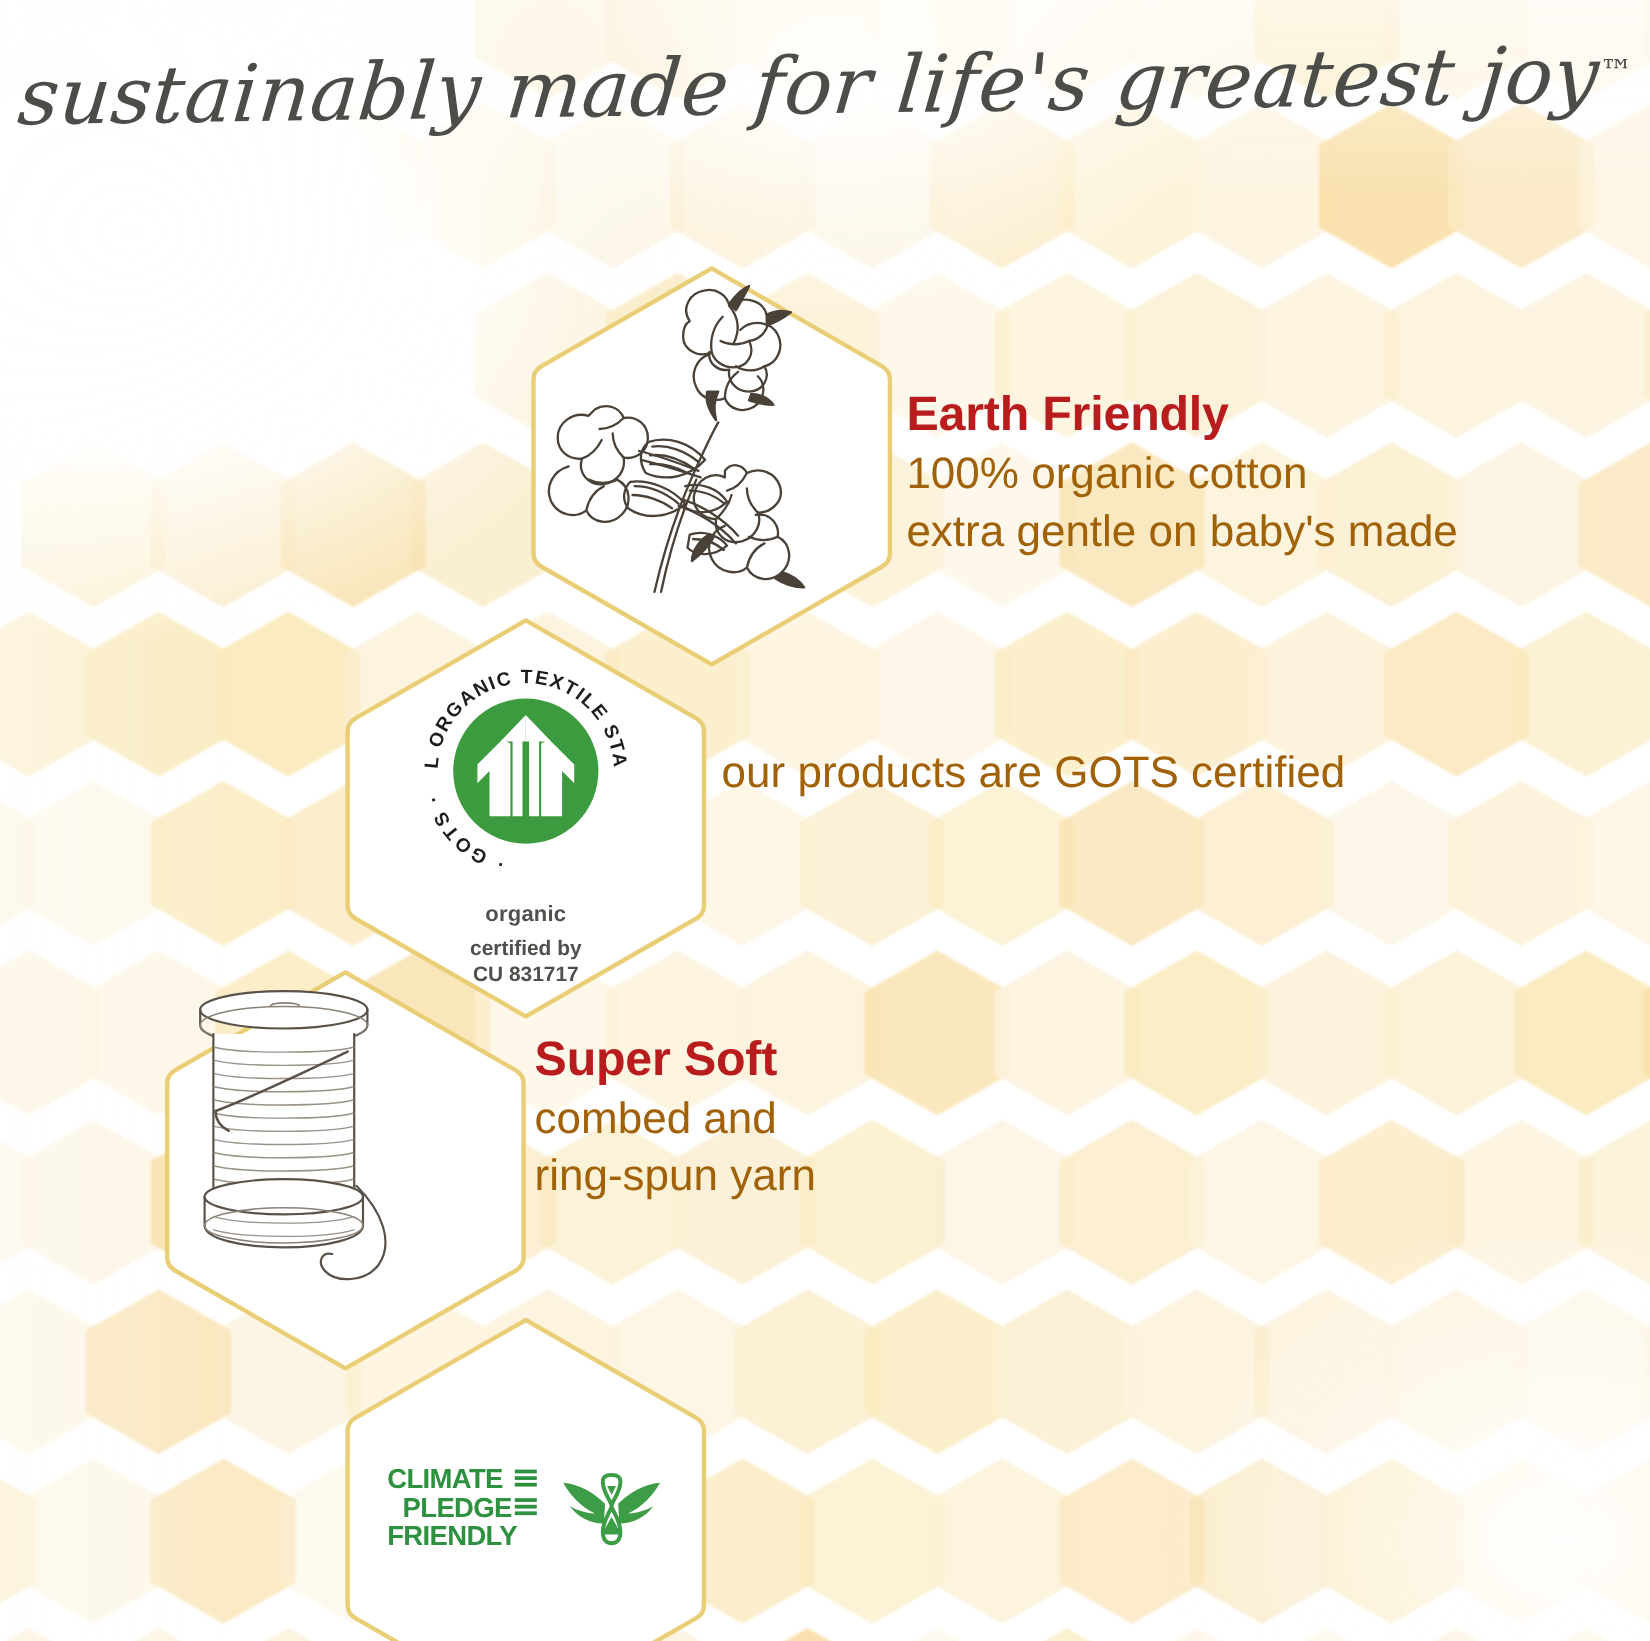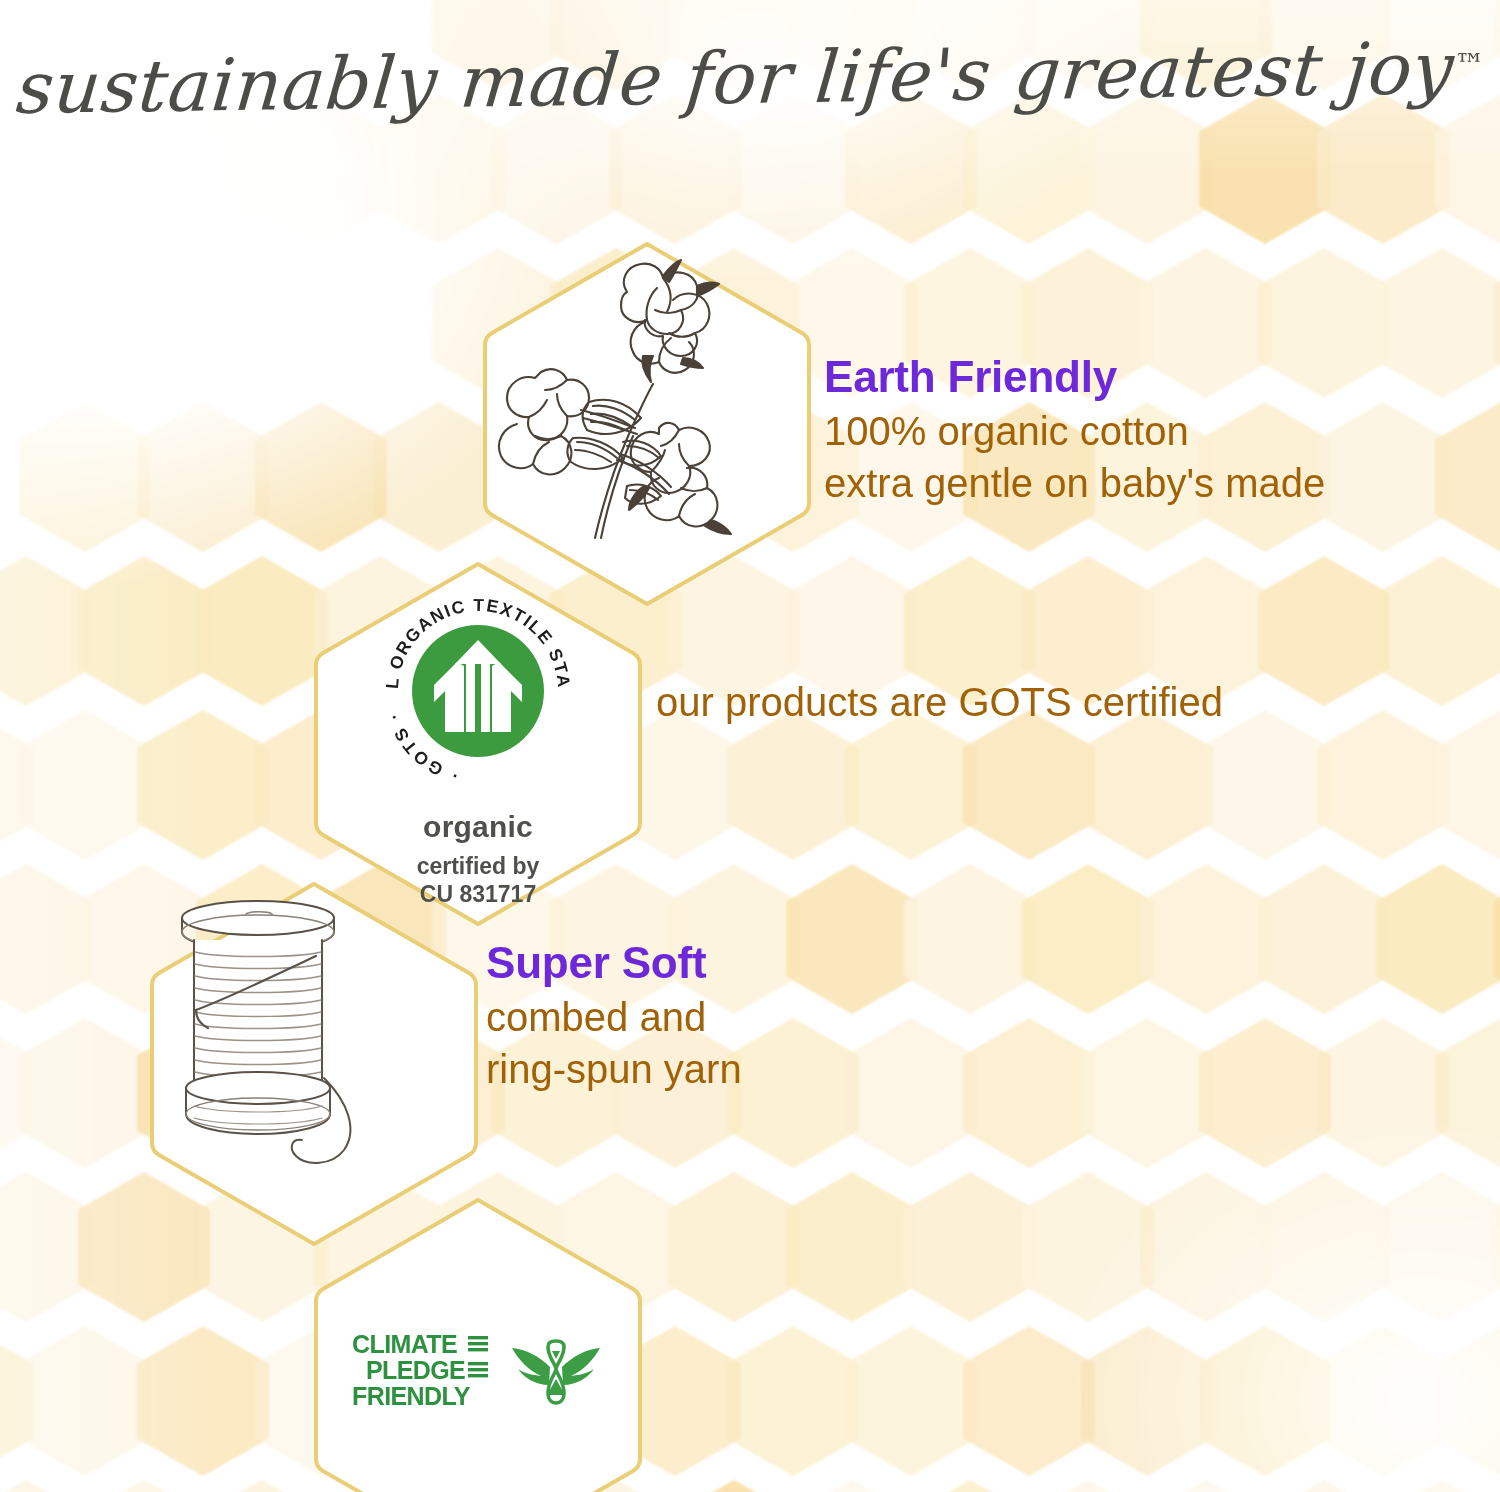--- a/index.html
+++ b/index.html
@@ -79,21 +79,21 @@
 
   
   .feature-text{
     position:absolute;
     z-index:6;
   }
   .feature-title{
     font-family:"Liberation Sans", sans-serif;
     font-weight:bold;
     font-size:44px;
-    color:#6d28d9;
+    color:#b91c1c;
     line-height:1.12;
     letter-spacing:-0.2px;
     white-space:nowrap;
   }
   .feature-body{
     font-family:Liberation Sans, sans-serif;
     font-weight:400;
     font-size:40px;
     color:#a16207;
     line-height:1.30;
@@ -102,26 +102,26 @@
   }
 
   
   .gots{
     display:flex;flex-direction:column;align-items:center;
   }
   .gots-circle{position:relative;width:214px;height:214px;}
   .gots-circle svg{position:absolute;left:0;top:0;}
   .gots-organic{
     font-family:"Liberation Sans", sans-serif;
-    font-weight:bold;font-size:30px;color:#4f4f4c;
+    font-weight:bold;font-size:20px;color:#4f4f4c;
     margin-top:12px;letter-spacing:0.2px;
   }
   .gots-sub{
     font-family:"Liberation Sans", sans-serif;
-    font-weight:bold;font-size:23px;color:#4f4f4c;
+    font-weight:bold;font-size:19px;color:#4f4f4c;
     line-height:1.22;text-align:center;margin-top:8px;
   }
 
   
   .cpf{
     display:flex;align-items:flex-end;gap:18px;
   }
   .cpf-wordmark{ position:relative; width:138px; height:84px; }
   .cpf-wordmark svg{position:absolute;left:0;top:0;}
   .cpf-bird{ position:relative; width:96px; height:78px; }

